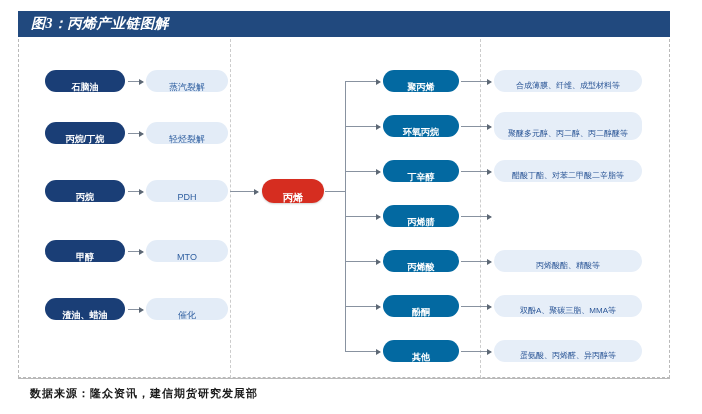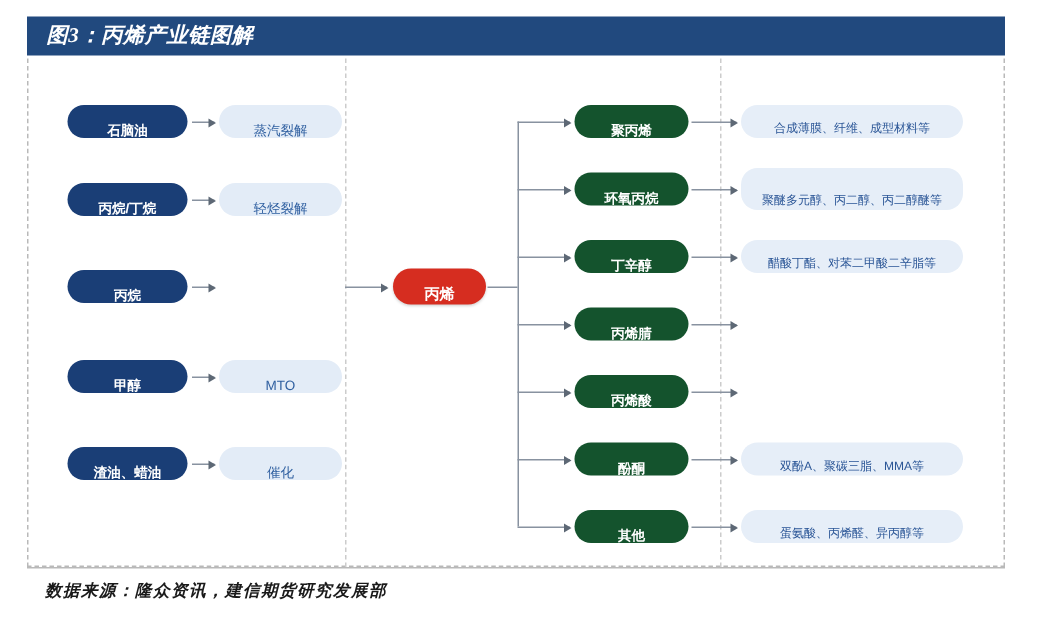--- a/index.html
+++ b/index.html
@@ -32,21 +32,21 @@
   }
   .vdiv{position:absolute;top:39px;height:339px;border-left:1px dashed #cccccc;}
   .vdiv.d1{left:230px;}
   .vdiv.d2{left:480px;}
 
   
   .footer-rule{position:absolute;left:18px;top:378px;width:652px;height:0;border-top:1px solid #b9b9b9;}
   .footer-note{
     position:absolute;left:30px;top:386px;
     font-family:"Liberation Serif","DejaVu Serif",serif;
-    font-style:italic;font-weight:bold;font-size:11px;color:#1a1a1a;
+    font-weight:bold;font-size:11px;color:#1a1a1a;
     white-space:nowrap;letter-spacing:1px;
   }
 
   
   .node{
     position:absolute;box-sizing:border-box;
     display:flex;align-items:flex-end;justify-content:center;text-align:center;
     line-height:1.15;
   }
   .node-src{
@@ -54,25 +54,24 @@
     background:#1a3e76;color:#ffffff;font-size:9px;font-weight:bold;
   }
   .node-proc{
     width:82px;height:22px;border-radius:11px;
     background:#e3ecf7;color:#2f5fa0;font-size:9px;
   }
   .node-center{
     width:62px;height:24px;border-radius:12px;
     background:#d62d20;color:#ffffff;font-size:10px;font-weight:bold;
     box-shadow:0 1px 2px rgba(0,0,0,.18);
-    font-family:Liberation Mono, monospace;
   }
   .node-prod{
     width:76px;height:22px;border-radius:11px;
-    background:#14532d;color:#ffffff;font-size:9px;font-weight:bold;
+    background:#0369a1;color:#ffffff;font-size:9px;font-weight:bold;
   }
   .node-desc{
     width:148px;min-height:22px;border-radius:11px;
     background:#e6eef8;color:#2a5596;font-size:8px;padding:2px 5px;
   }
 
   
   .arrow{position:absolute;height:1px;background:#8892a0;}
   .arrow:after{
     content:"";position:absolute;right:-1px;top:-2.5px;
@@ -114,20 +113,23 @@
     </div>
   <div class="arrow" style="left:128px;top:133px;width:15px"></div>
   <div class="node node-proc" style="left:146px;top:122px">
       <span>轻烃裂解</span>
     </div>
 
   <div class="node node-src" style="left:45px;top:180px">
       <span>丙烷</span>
     </div>
   <div class="arrow" style="left:128px;top:191px;width:15px"></div>
+  <div class="node node-proc" style="left:146px;top:180px">
+      <span>PDH</span>
+    </div>
 
   <div class="node node-src" style="left:45px;top:240px">
       <span>甲醇</span>
     </div>
   <div class="arrow" style="left:128px;top:251px;width:15px"></div>
   <div class="node node-proc" style="left:146px;top:240px">
       <span>MTO</span>
     </div>
 
   <div class="node node-src" style="left:45px;top:298px">
@@ -178,20 +180,23 @@
   <div class="node node-prod" style="left:383px;top:205px">
       <span>丙烯腈</span>
     </div>
   <div class="arrow" style="left:461px;top:216px;width:30px"></div>
 
   <div class="branch" style="left:345px;top:261px;width:35px"></div>
   <div class="node node-prod" style="left:383px;top:250px">
       <span>丙烯酸</span>
     </div>
   <div class="arrow" style="left:461px;top:261px;width:30px"></div>
+  <div class="node node-desc" style="left:494px;top:250px">
+      <span>丙烯酸酯、精酸等</span>
+    </div>
 
   <div class="branch" style="left:345px;top:306px;width:35px"></div>
   <div class="node node-prod" style="left:383px;top:295px">
       <span>酚酮</span>
     </div>
   <div class="arrow" style="left:461px;top:306px;width:30px"></div>
   <div class="node node-desc" style="left:494px;top:295px">
       <span>双酚A、聚碳三脂、MMA等</span>
     </div>
 

